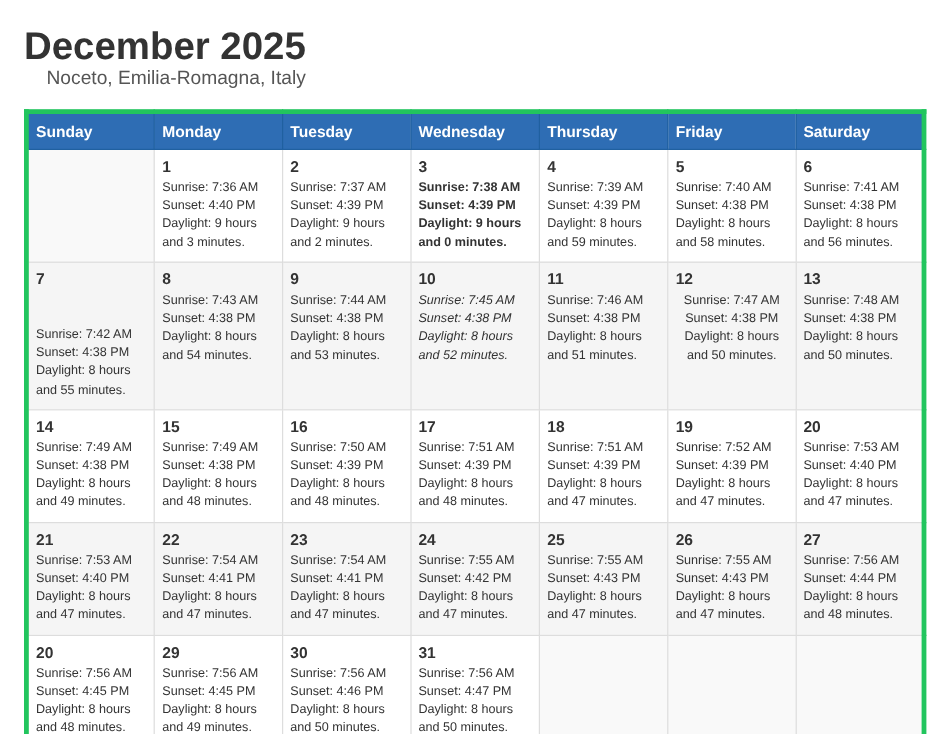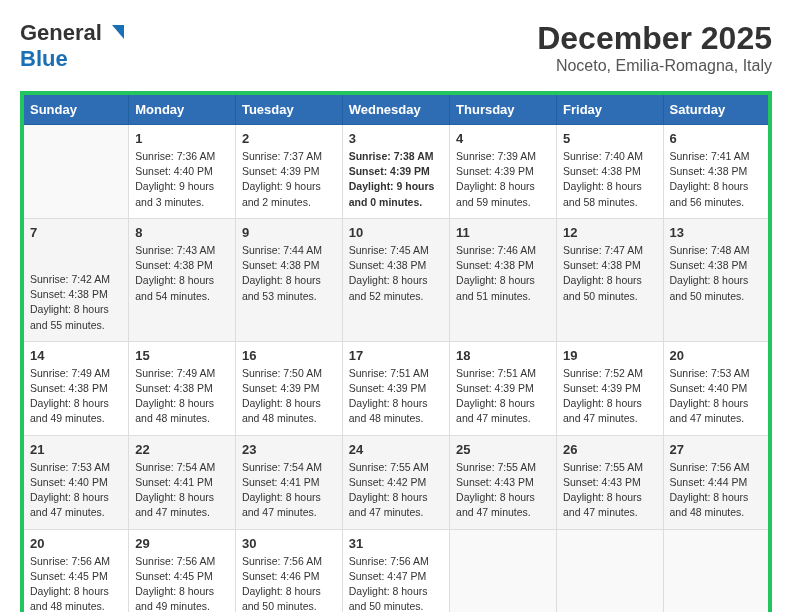--- a/index.html
+++ b/index.html
@@ -75,31 +75,20 @@
       line-height: 1.45;
       color: #333;
     }
     tr:nth-child(even) td { background: #f5f5f5; }
     tr:nth-child(even) td.empty { background: #f0f0f0; }
   </style>
 </head>
 <body>
 
 <div class="header">
-  <div class="logo">
-    <div class="logo-line">
-      <span style="font-size:22px;font-weight:bold;color:#333;">General</span>
-      <svg width="22" height="22" viewBox="0 0 22 22" style="margin-left:2px;margin-top:-2px;">
-        <polygon points="8,4 20,4 20,18" fill="#1a6fb5"></polygon>
-      </svg>
-    </div>
-    <div>
-      <span style="font-size:22px;font-weight:bold;color:#1a6fb5;">Blue</span>
-    </div>
-  </div>
   <div class="title-block">
     <div class="month-title">December 2025</div>
     <div class="location">Noceto, Emilia-Romagna, Italy</div>
   </div>
 </div>
 
 <table>
   <thead>
     <tr id="header-row">
         <th>Sunday</th>
@@ -174,35 +163,35 @@
         </td>
         <td>
           <span class="day-num">9</span>
           <div class="day-info" style="white-space: pre-line;">Sunrise: 7:44 AM
 Sunset: 4:38 PM
 Daylight: 8 hours
 and 53 minutes.</div>
         </td>
         <td>
           <span class="day-num">10</span>
-          <div class="day-info" style="white-space: pre-line;">Sunrise: 7:45 AM
+          <div class="day-info" style="white-space: pre-line; font-style: italic;">Sunrise: 7:45 AM
 Sunset: 4:38 PM
 Daylight: 8 hours
 and 52 minutes.</div>
         </td>
         <td>
           <span class="day-num">11</span>
           <div class="day-info" style="white-space: pre-line;">Sunrise: 7:46 AM
 Sunset: 4:38 PM
 Daylight: 8 hours
 and 51 minutes.</div>
         </td>
         <td>
           <span class="day-num">12</span>
-          <div class="day-info" style="white-space: pre-line;">Sunrise: 7:47 AM
+          <div class="day-info" style="white-space: pre-line; text-align: center;">Sunrise: 7:47 AM
 Sunset: 4:38 PM
 Daylight: 8 hours
 and 50 minutes.</div>
         </td>
         <td>
           <span class="day-num">13</span>
           <div class="day-info" style="white-space: pre-line;">Sunrise: 7:48 AM
 Sunset: 4:38 PM
 Daylight: 8 hours
 and 50 minutes.</div>

